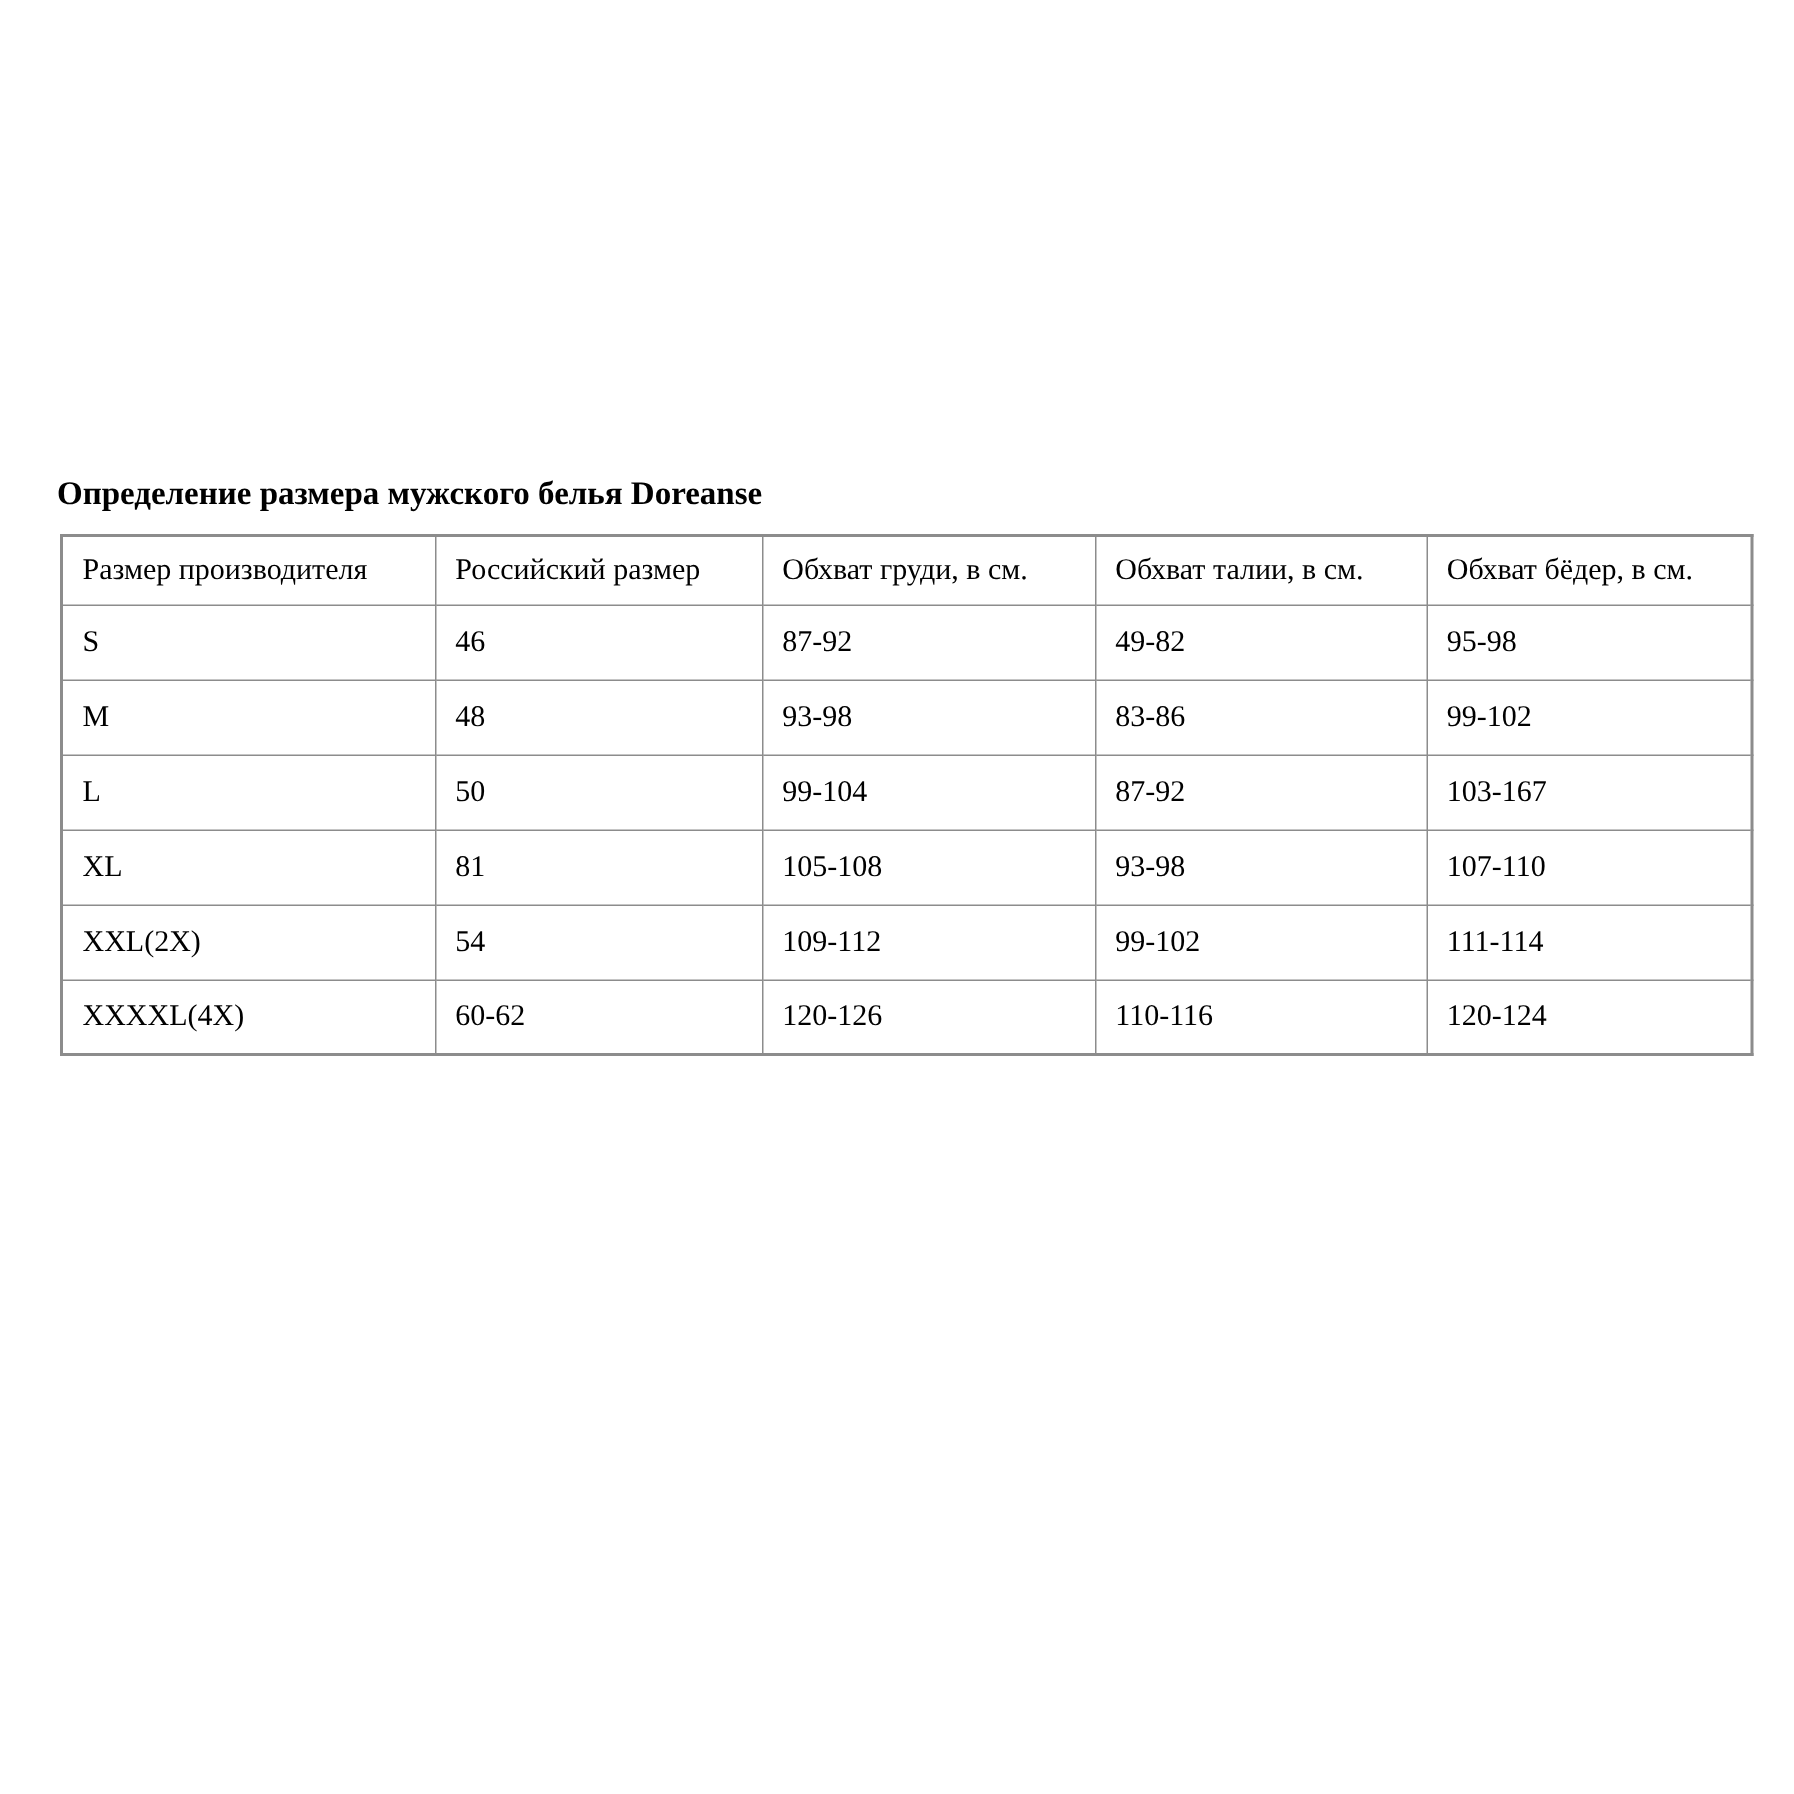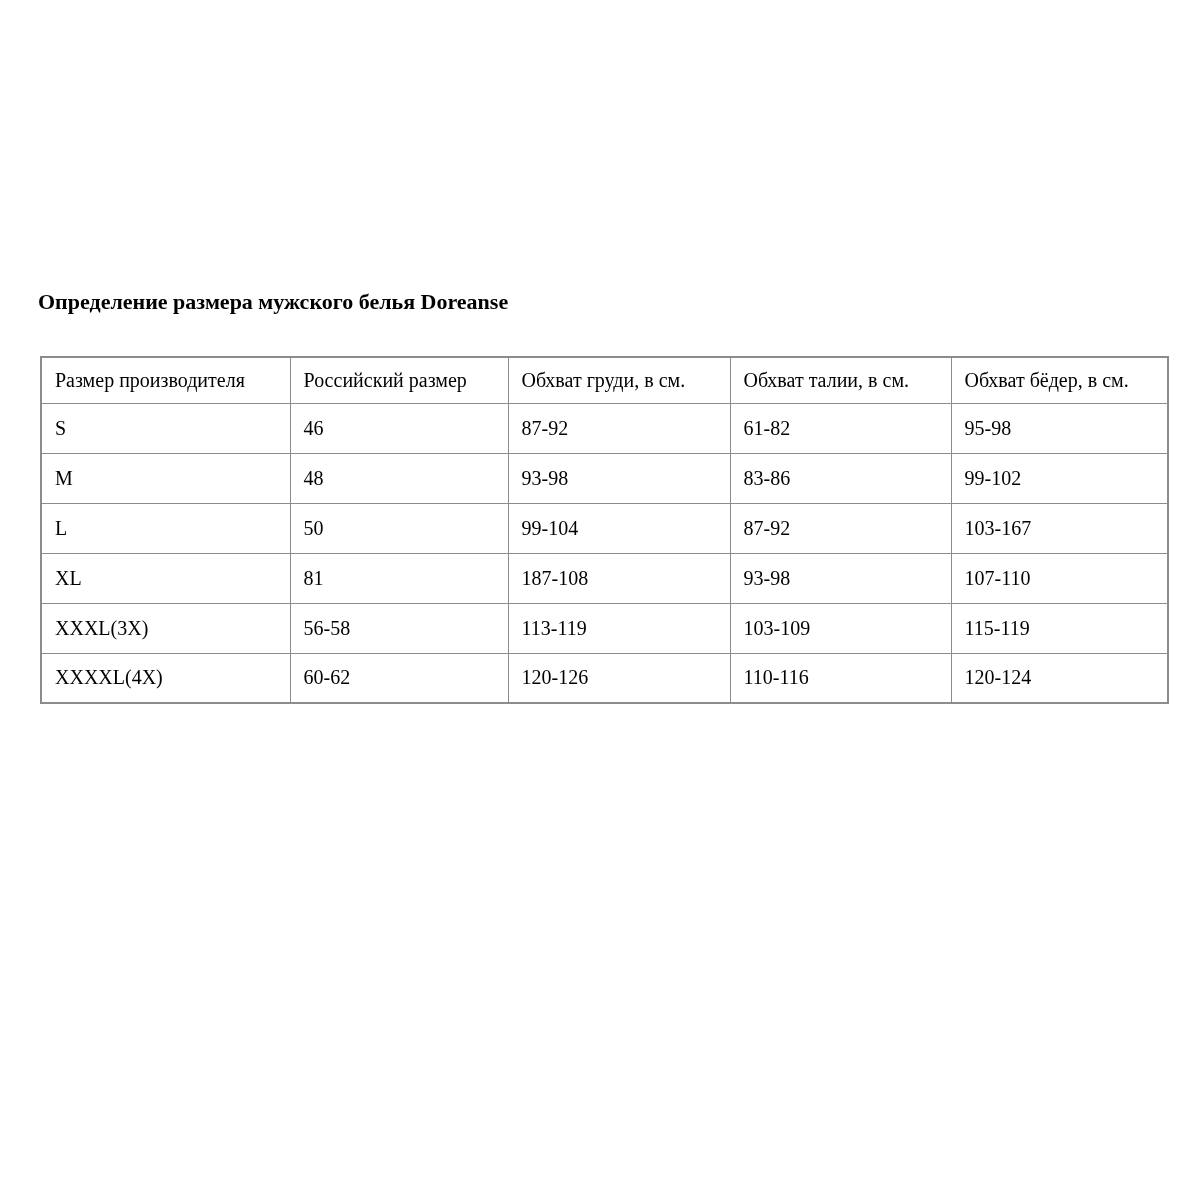--- a/index.html
+++ b/index.html
@@ -13,21 +13,21 @@
     height: 1196px;
     background: var(--bg-color);
     font-family: "Liberation Serif", "DejaVu Serif", serif;
     color: var(--text-color);
     position: relative;
     overflow: hidden;
   }
   .page-title {
     position: absolute;
     left: 38px;
-    top: 289px;
+    top: 316px;
     font-size: 22px;
     font-weight: bold;
     white-space: nowrap;
   }
   table.size-table {
     position: absolute;
     left: 40px;
     top: 356px;
     width: 1127px;
     border-collapse: collapse;
@@ -69,50 +69,50 @@
       <th>Обхват груди, в см.</th>
       <th>Обхват талии, в см.</th>
       <th>Обхват бёдер, в см.</th>
     </tr>
   </thead>
   <tbody>
     <tr>
       <td>S</td>
       <td>46</td>
       <td>87-92</td>
-      <td>61-82</td>
+      <td>49-82</td>
       <td>95-98</td>
     </tr>
     <tr>
       <td>M</td>
       <td>48</td>
       <td>93-98</td>
       <td>83-86</td>
       <td>99-102</td>
     </tr>
     <tr>
       <td>L</td>
       <td>50</td>
       <td>99-104</td>
       <td>87-92</td>
       <td>103-167</td>
     </tr>
     <tr>
       <td>XL</td>
       <td>81</td>
-      <td>187-108</td>
+      <td>105-108</td>
       <td>93-98</td>
       <td>107-110</td>
     </tr>
     <tr>
-      <td>XXXL(3X)</td>
-      <td>56-58</td>
-      <td>113-119</td>
-      <td>103-109</td>
-      <td>115-119</td>
+      <td>XXL(2X)</td>
+      <td>54</td>
+      <td>109-112</td>
+      <td>99-102</td>
+      <td>111-114</td>
     </tr>
     <tr>
       <td>XXXXL(4X)</td>
       <td>60-62</td>
       <td>120-126</td>
       <td>110-116</td>
       <td>120-124</td>
     </tr>
   </tbody>
 </table>

